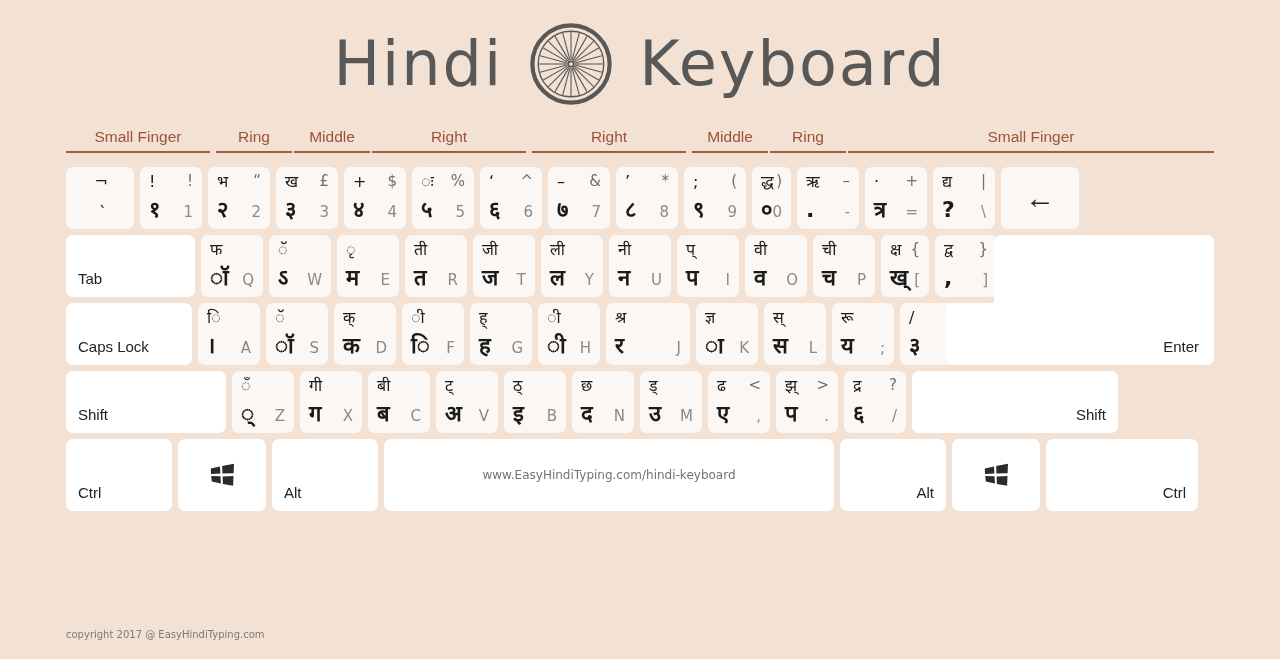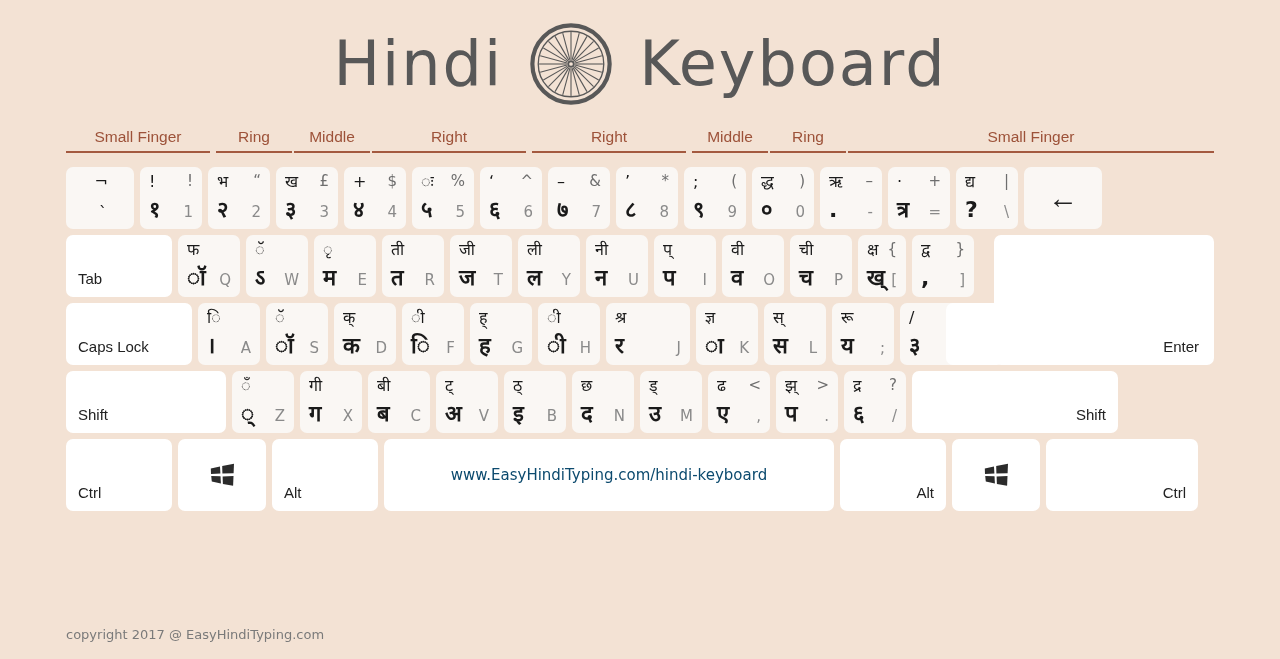--- a/index.html
+++ b/index.html
@@ -88,21 +88,21 @@
   .modlabel.right{left:auto;right:12px;}
   .arrowlbl{
     position:absolute;top:50%;left:50%;
     transform:translate(-50%,-50%);
     font-size:30px;color:#222;line-height:1;
   }
   .urllbl{
     position:absolute;
     left:50%;top:50%;
     transform:translate(-50%,-50%);
-    font-size:15px;color:#0c4a6e;
+    font-size:12px;color:#737373;
     white-space:nowrap;
     font-family:"DejaVu Sans","Liberation Sans",sans-serif;
   }
   .winicon{
     position:absolute;left:50%;top:50%;
     transform:translate(-50%,-50%);
     width:26px;height:24px;
   }
   
   .enter-key{
@@ -120,21 +120,21 @@
     position:absolute;
     left:0;right:0;bottom:10px;
     height:30px;
     padding:0 66px;
     display:flex;align-items:center;justify-content:space-between;
     box-sizing:border-box;
   }
   .footer-left{font-size:13px;color:#6b6b6b;}
   .footer-left b{color:#4c4c4c;}
   .footer-right{
-    font-size:13px;color:#7a7a7a;
+    font-size:10px;color:#7a7a7a;
     font-family:"DejaVu Sans","Liberation Sans",sans-serif;
   }
 </style>
 </head>
 <body>
 
 <div class="header">
   <div class="title-text">Hindi</div>
   <div class="chakra">
     <svg viewBox="0 0 100 100" width="84" height="84" aria-hidden="true">
@@ -237,21 +237,21 @@
         <span class="g tr">*</span>
         <span class="g bl">८</span>
         <span class="g br">8</span>
       </div>
       <div class="key" style="width: 62px;">
         <span class="g tl">;</span>
         <span class="g tr">(</span>
         <span class="g bl">९</span>
         <span class="g br">9</span>
       </div>
-      <div class="key" style="width: 62px; text-align: right;">
+      <div class="key" style="width: 39px; text-align: right;">
         <span class="g tl">द्ध</span>
         <span class="g tr">)</span>
         <span class="g bl">०</span>
         <span class="g br">0</span>
       </div>
       <div class="key" style="width: 62px;">
         <span class="g tl">ऋ</span>
         <span class="g tr">–</span>
         <span class="g bl">.</span>
         <span class="g br">-</span>
@@ -266,21 +266,21 @@
         <span class="g tl">द्य</span>
         <span class="g tr">|</span>
         <span class="g bl">?</span>
         <span class="g br">\</span>
       </div>
       <div class="key" style="width: 78px;">
         <span class="arrowlbl">←</span>
       </div>
     </div>
     <div class="krow">
-      <div class="key white" style="width: 106px; padding-left: 48px;">
+      <div class="key white" style="width: 129px; padding-left: 48px;">
         <span class="modlabel">Tab</span>
       </div>
       <div class="key" style="width: 62px;">
         <span class="g tl">फ</span>
         <span class="g bl">ॉ</span>
         <span class="g br">Q</span>
       </div>
       <div class="key" style="width: 62px;">
         <span class="g tl">ॅ</span>
         <span class="g bl">ऽ</span>

